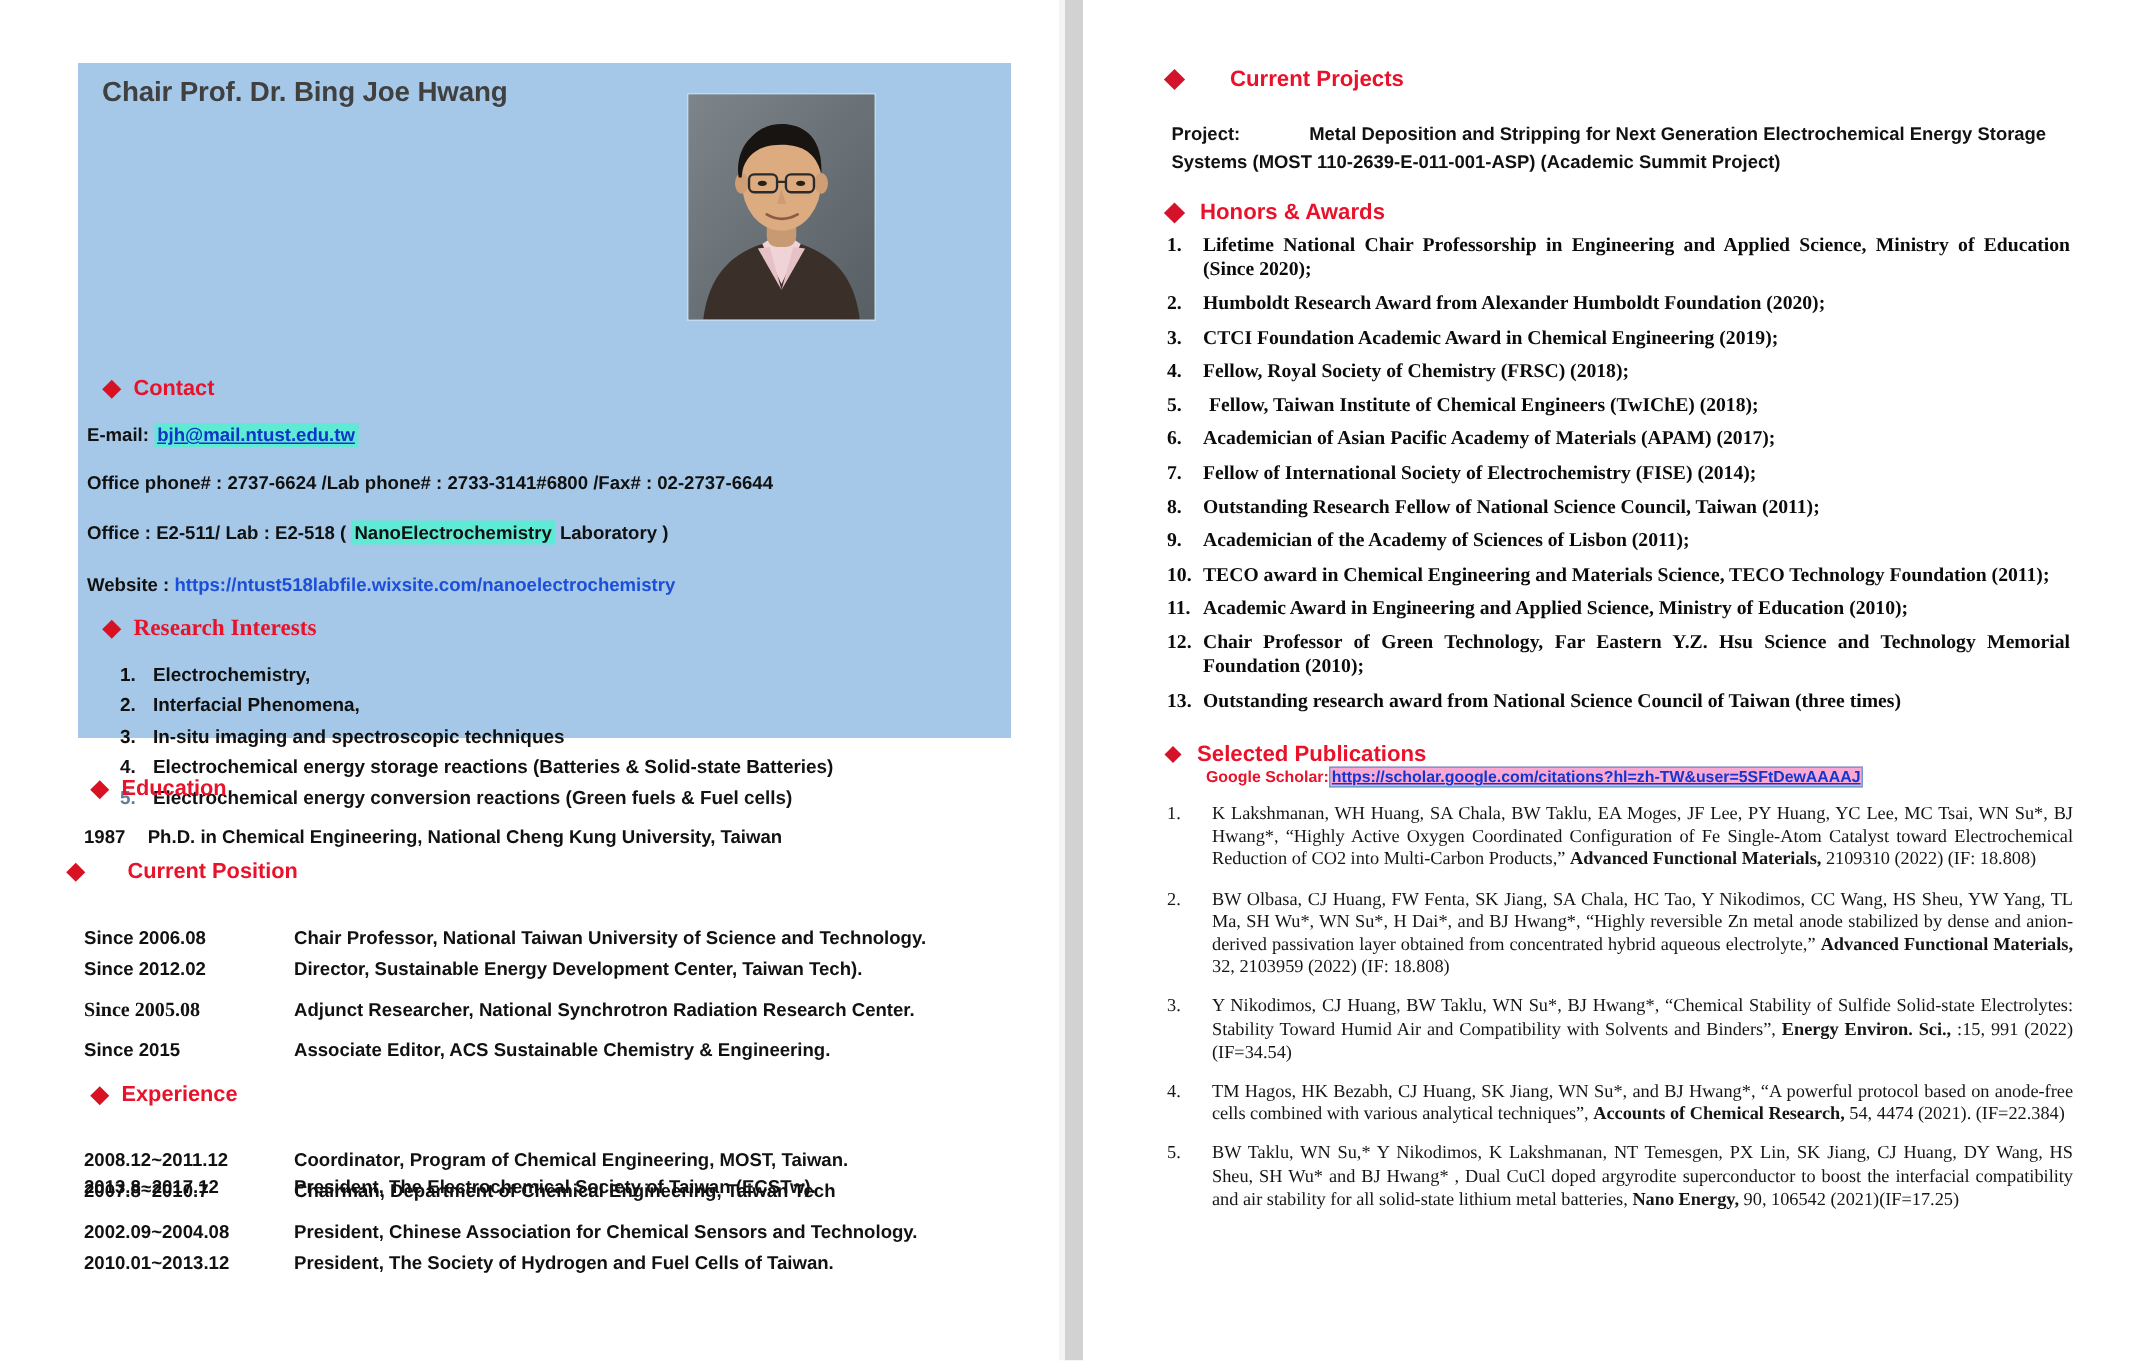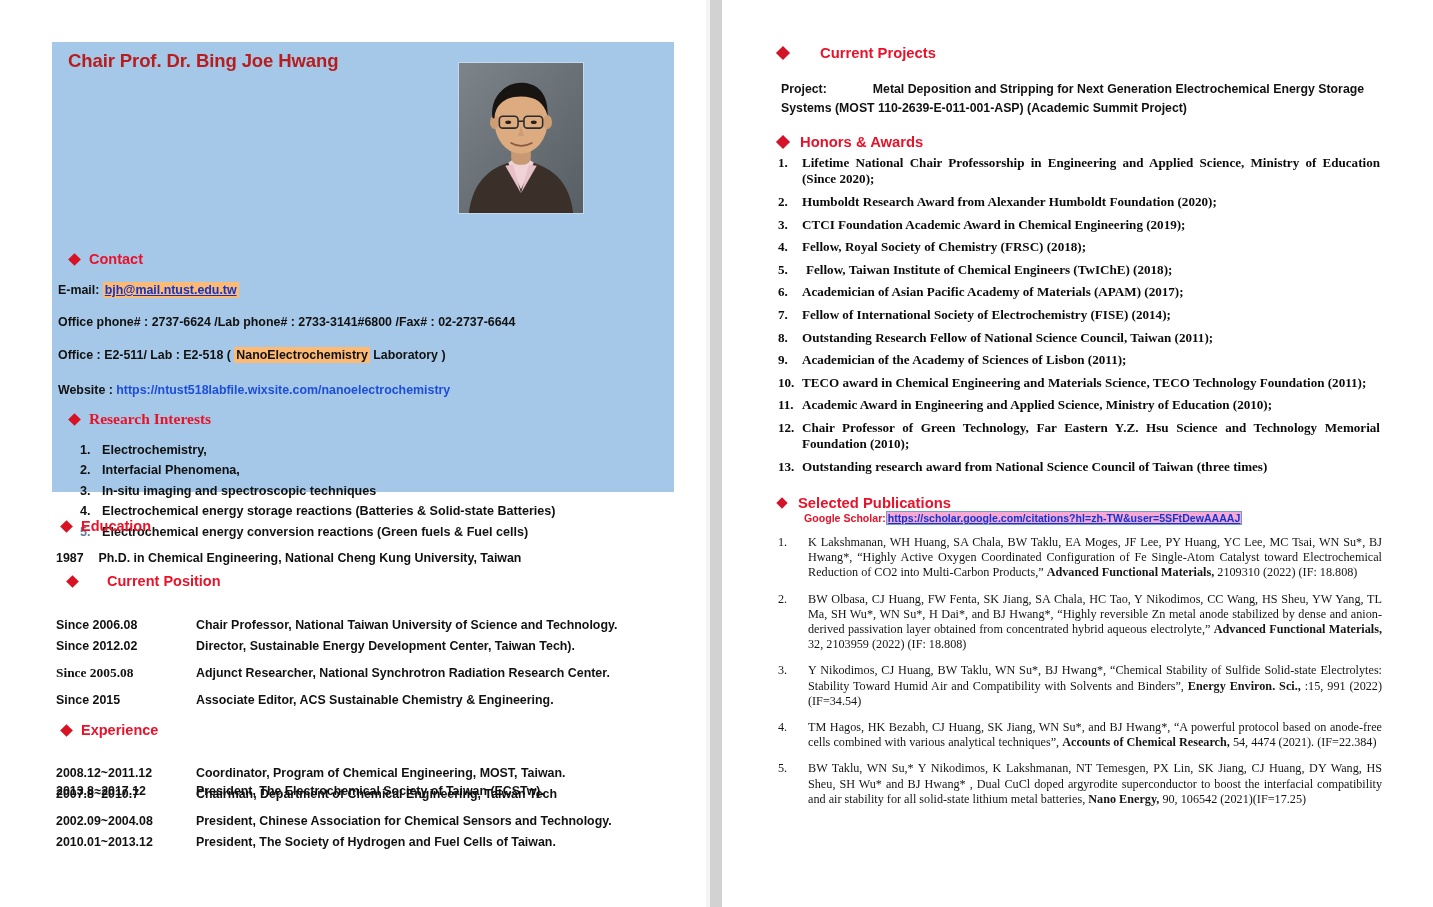--- a/index.html
+++ b/index.html
@@ -42,21 +42,21 @@
     left: 52px; top: 42px;
     width: 622px; height: 450px;
     background: #a5c8e8;
   }
 
   .name-title {
     position: absolute;
     left: 16px; top: 8px;
     font-size: 18.5px;
     font-weight: bold;
-    color: #b91c1c;
+    color: #404040;
     letter-spacing: -0.1px;
   }
 
   .portrait {
     position: absolute;
     left: 406px; top: 20px;
     width: 126px; height: 152px;
     border: 1px solid #c3d9ee;
     overflow: hidden;
     background: #6d7479;
@@ -85,21 +85,21 @@
 
   .line {
     position: absolute;
     font-size: 12.4px;
     font-weight: bold;
     color: #111;
     white-space: nowrap;
   }
 
   .hl {
-    background: #fdba74;
+    background: #5eead4;
     padding: 1px 2px;
   }
   .link-blue { color: #1d4ed8; }
   .link-blue-u { color: #1033c8; text-decoration: underline; }
   .ri-item {
     display: flex;
     font-size: 12.6px;
     font-weight: bold;
     color: #101010;
     line-height: 20.4px;
@@ -312,21 +312,21 @@
     <div class="sec-head" style="left:62px; top:518px;">
       <span class="diamond"></span>
       <span>Education</span>
     </div>
     <div class="line" style="left:56px; top:551px;">
       <span>1987</span>
       <span style="display:inline-block;width:8px"></span>
       <span>Ph.D. in Chemical Engineering, National Cheng Kung University, Taiwan</span>
     </div>
 
-    <div class="sec-head" style="left:68px; top:573px;gap:30px;">
+    <div class="sec-head" style="left:46px; top:573px;gap:30px;">
       <span class="diamond"></span>
       <span>Current Position</span>
     </div>
 
     <div class="two-col-row" style="left:56px; top:618px;">
       <span class="c1">Since 2006.08</span><span>Chair Professor, National Taiwan University of Science and Technology.</span>
     </div>
     <div class="two-col-row" style="left:56px; top:639px;">
       <span class="c1">Since 2012.02</span><span>Director, Sustainable Energy Development Center, Taiwan Tech).</span>
     </div>

